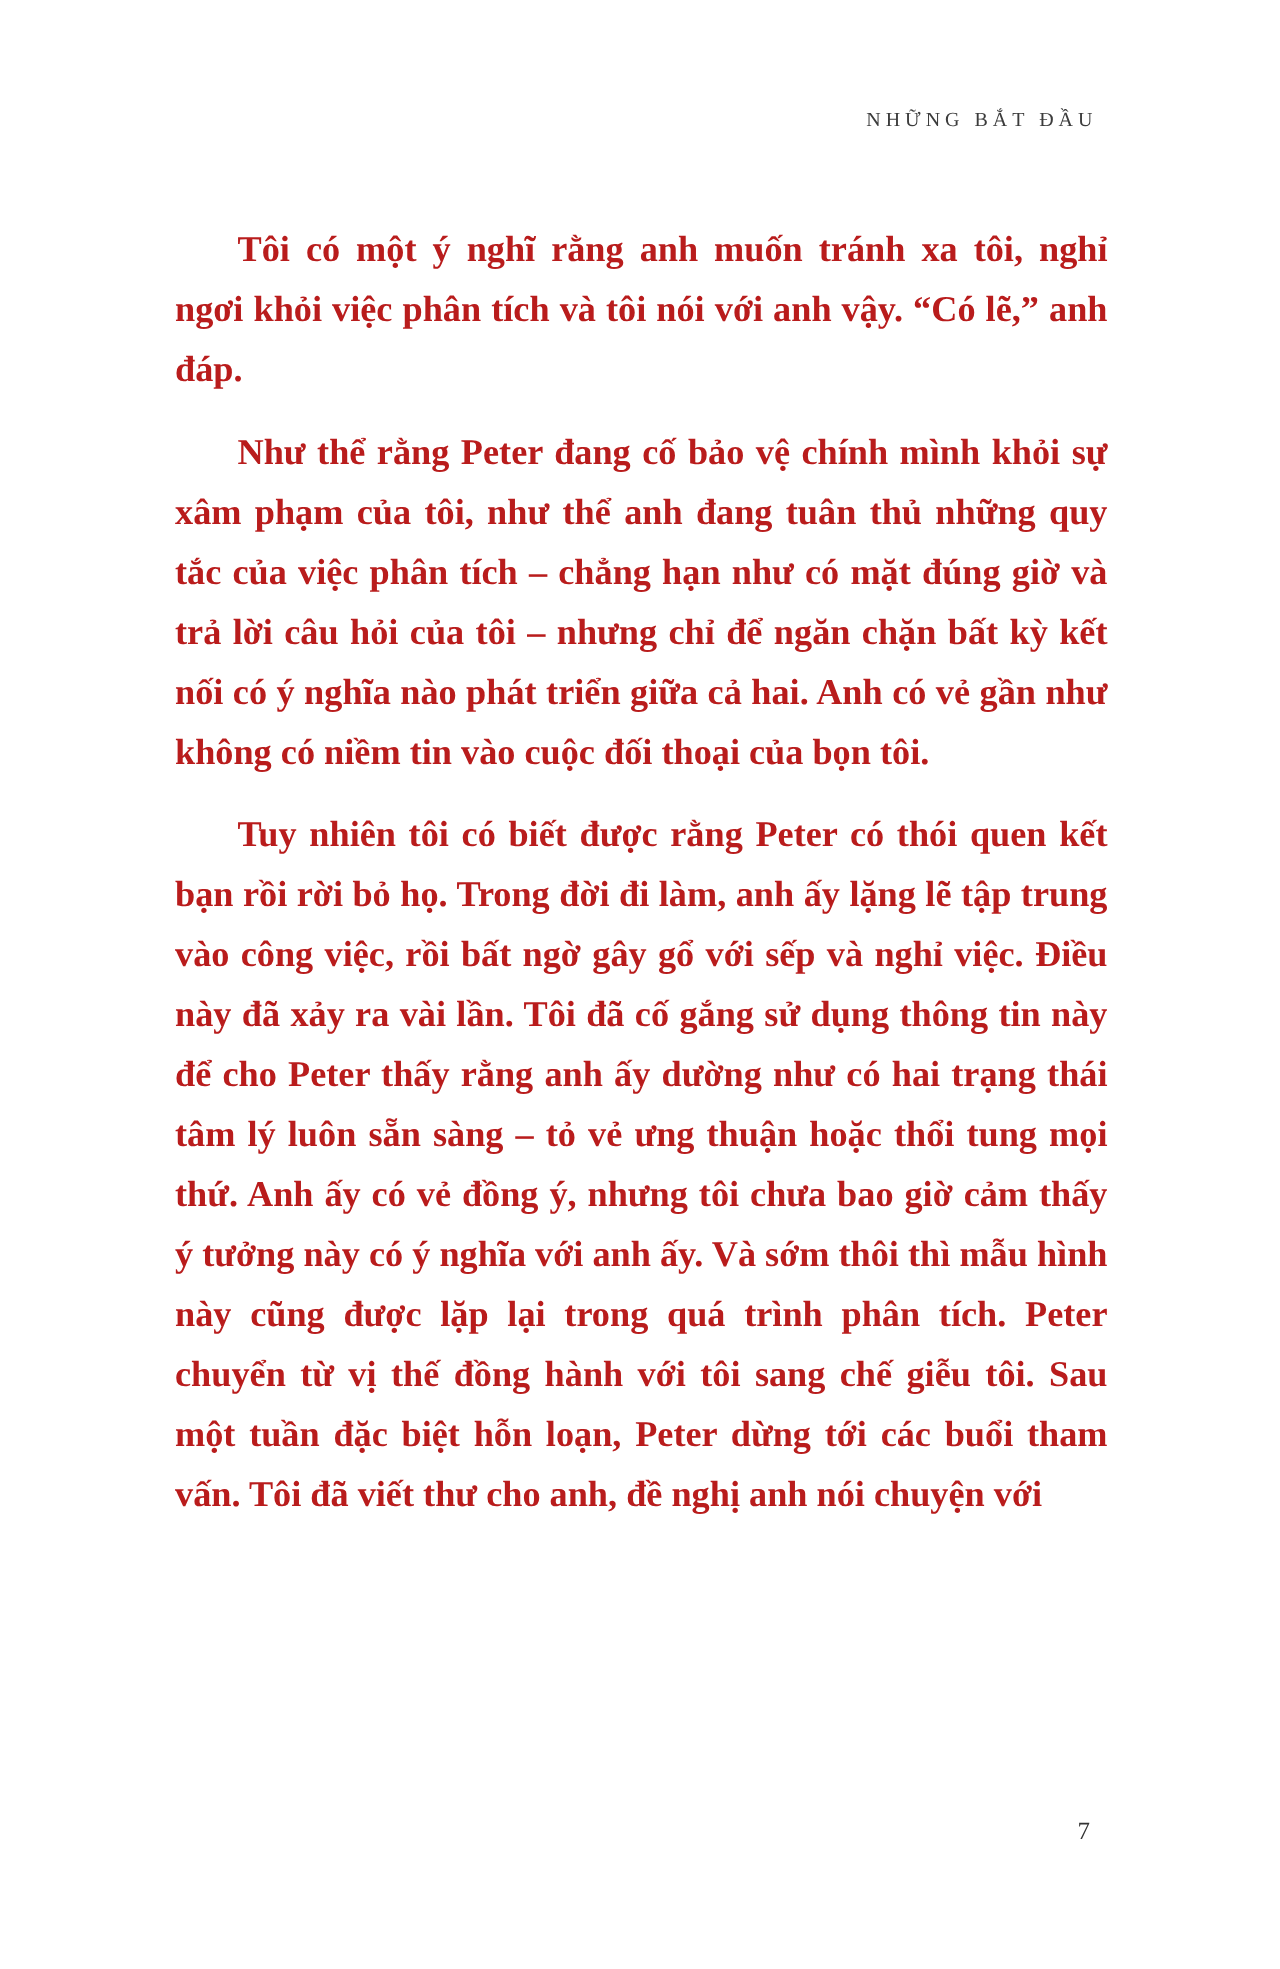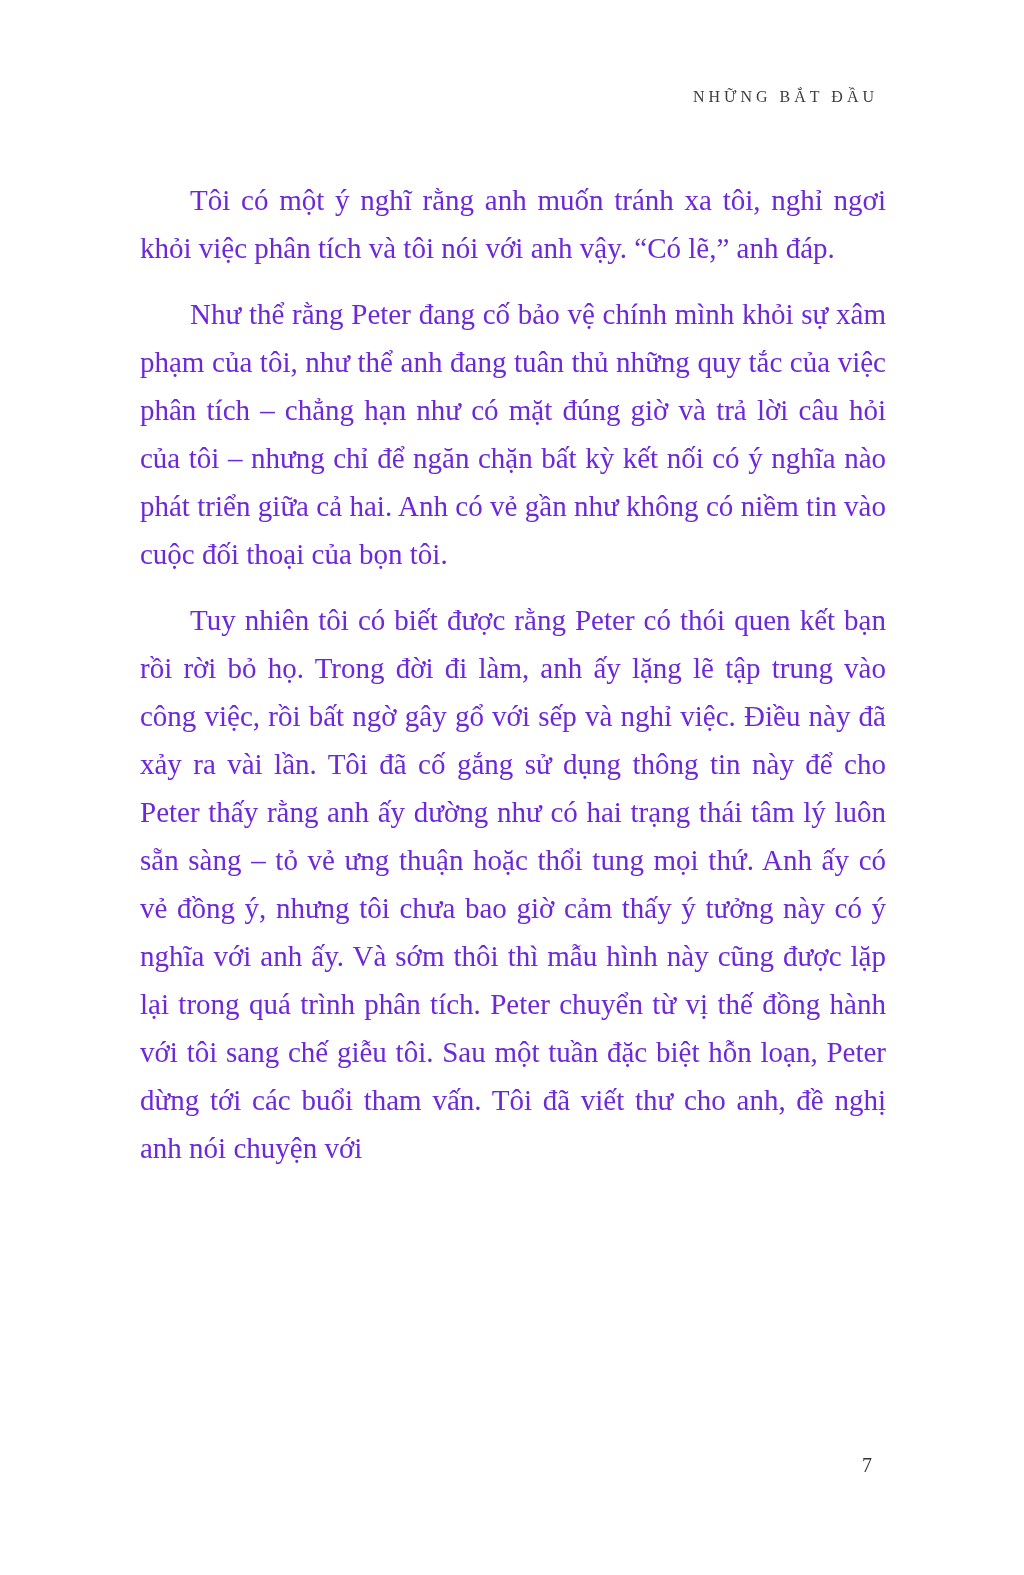--- a/index.html
+++ b/index.html
@@ -33,22 +33,22 @@
       color: #3c3c3c;
     }
     .body-text {
       position: absolute;
       top: 176px;
       left: 140px;
       width: 746px;
       font-size: 29px;
       line-height: 48px;
       text-align: justify;
-      color: #6d28d9;
-      font-weight: 400;
+      color: #b91c1c;
+      font-weight: 700;
     }
     .body-text p {
       margin: 0 0 18px 0;
       text-indent: 50px;
     }
     .page-number {
       position: absolute;
       top: 1454px;
       left: 0;
       right: 152px;

